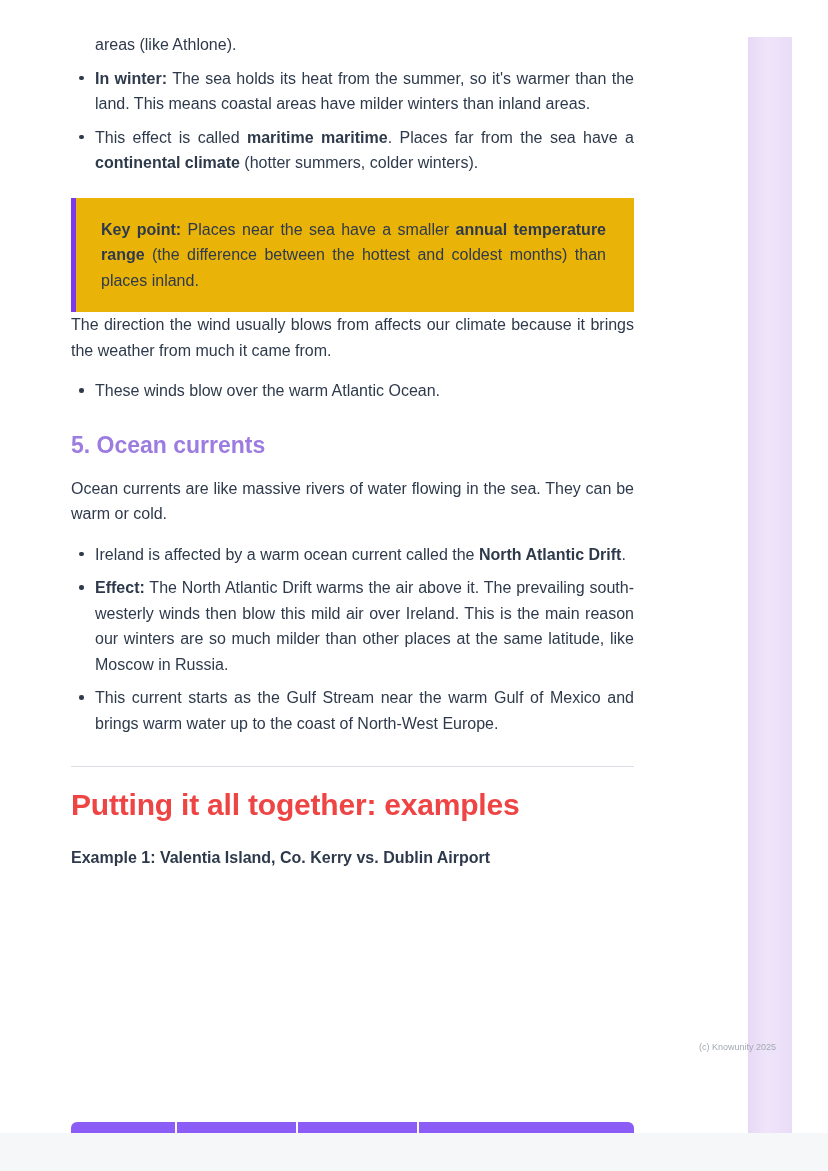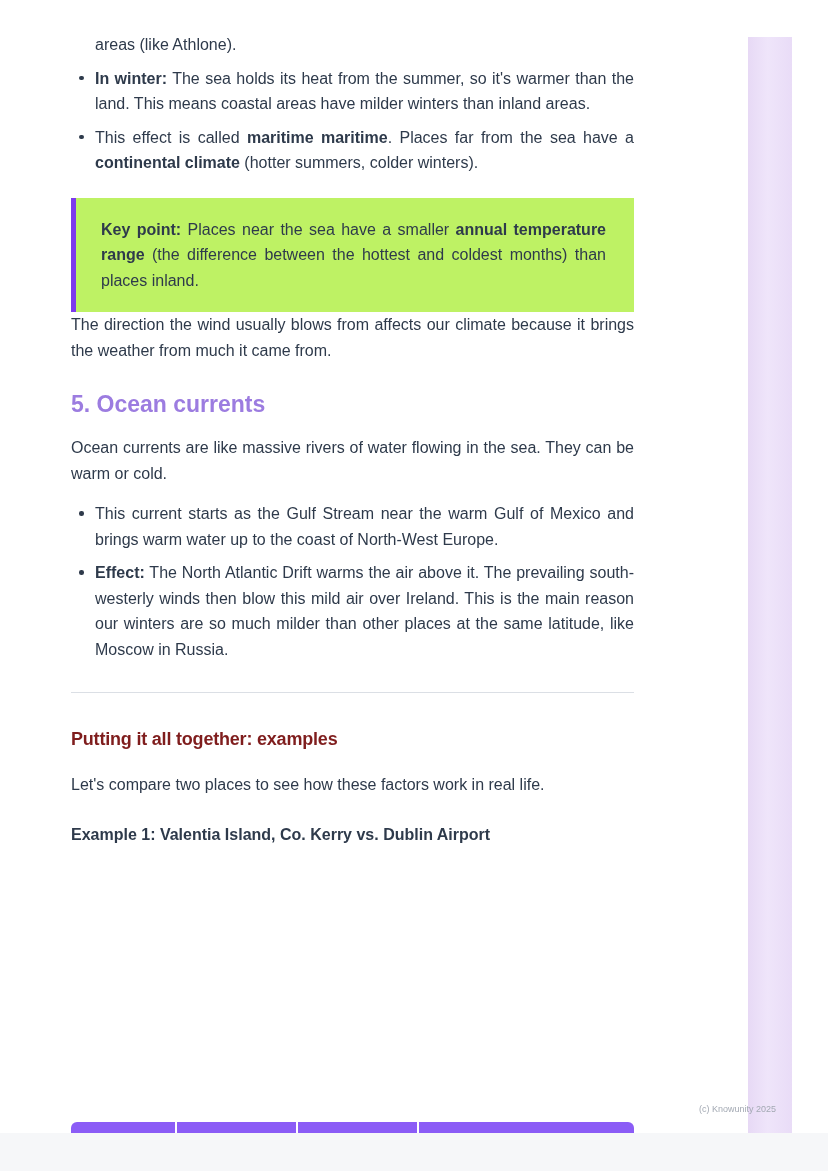--- a/index.html
+++ b/index.html
@@ -16,21 +16,21 @@
     background:#ffffff;
     overflow:hidden;
   }
   .side-strip {
     position:absolute; top:37px; left:748px;
     width:44px; height:1096px;
     background:linear-gradient(to right,#e7d9f5 0%,#efe5fa 45%,#e9dcf7 100%);
     z-index:1;
   }
   .watermark {
-    position:absolute; top:1104px; right:52px;
+    position:absolute; top:1042px; right:52px;
     font-size:9px; line-height:11px; color:#a3a9b3;
     z-index:3;
   }
   .content {
     position:absolute; top:32px; left:71px;
     width:563px;
     font-size:16px; line-height:25.5px;
     z-index:2;
   }
   .indent { margin-left:24px; }
@@ -40,39 +40,39 @@
     position:relative; padding-left:24px; margin-bottom:8px;
   }
   ul.bullets li::before {
     content:""; position:absolute; left:8px; top:10px;
     width:4.5px; height:4.5px; border-radius:50%;
     background:#2e3a4b;
   }
   strong { font-weight:700;margin-top:15px; }
   .callout {
     margin-top:22px;
-    background:#bef264;
+    background:#eab308;
     border-left:5px solid #7c3aed;
     padding:19px 28px 19px 25px;
   }
   h2.section-heading {
     margin-top:28px; margin-bottom:17px;
     font-size:23px; line-height:27px;
     font-weight:700; color:#9c7ce0;
   }
   p.body { margin-bottom:15px; }
   ul.bullets.spaced { margin-top:12px; margin-bottom:0; }
   hr.divider {
     border:none; border-top:1px solid #dbdfe5;
     margin-top:30px;
   }
   h1.summary-heading {
-    margin-top:30px;
-    font-size:18px; line-height:32px;
-    font-weight:800; color:#7f1d1d;
+    margin-top:22px;
+    font-size:30px; line-height:32px;
+    font-weight:800; color:#ef4444;
     letter-spacing:-0.2px;
   }
   p.intro { margin-top:17px; }
   p.example-title { margin-top:24px; font-weight:700; }
   .table-head {
     position:absolute; left:71px; top:1122px;
     width:563px; height:40px;
     display:flex; gap:2px;
     z-index:2;
   }
@@ -95,33 +95,34 @@
       <li><strong>In winter:</strong> The sea holds its heat from the summer, so it's warmer than the land. This means coastal areas have milder winters than inland areas.</li>
       <li>This effect is called <strong>maritime maritime</strong>. Places far from the sea have a <strong>continental climate</strong> (hotter summers, colder winters).</li>
     </ul>
 
     <div class="callout">
       <p><strong>Key point:</strong> Places near the sea have a smaller <strong>annual temperature range</strong> (the difference between the hottest and coldest months) than places inland.</p>
     </div>
 
     <p class="body">The direction the wind usually blows from affects our climate because it brings the weather from much it came from.</p>
     <ul class="bullets spaced">
+      <li>These winds blow over the warm Atlantic Ocean.</li>
     </ul>
 
     <h2 class="section-heading">5. Ocean currents</h2>
     <p class="body">Ocean currents are like massive rivers of water flowing in the sea. They can be warm or cold.</p>
     <ul class="bullets spaced">
+      <li>Ireland is affected by a warm ocean current called the <strong>North Atlantic Drift</strong>.</li>
+      <li><strong>Effect:</strong> The North Atlantic Drift warms the air above it. The prevailing south-westerly winds then blow this mild air over Ireland. This is the main reason our winters are so much milder than other places at the same latitude, like Moscow in Russia.</li>
       <li>This current starts as the Gulf Stream near the warm Gulf of Mexico and brings warm water up to the coast of North-West Europe.</li>
-      <li><strong>Effect:</strong> The North Atlantic Drift warms the air above it. The prevailing south-westerly winds then blow this mild air over Ireland. This is the main reason our winters are so much milder than other places at the same latitude, like Moscow in Russia.</li>
     </ul>
 
     <hr class="divider">
 
     <h1 class="summary-heading">Putting it all together: examples</h1>
-    <p class="body intro">Let's compare two places to see how these factors work in real life.</p>
     <p class="example-title">Example 1: Valentia Island, Co. Kerry vs. Dublin Airport</p>
 
   </div>
 
   <div class="table-head">
     <div class="cell"></div>
     <div class="cell"></div>
     <div class="cell"></div>
     <div class="cell"></div>
   </div>

